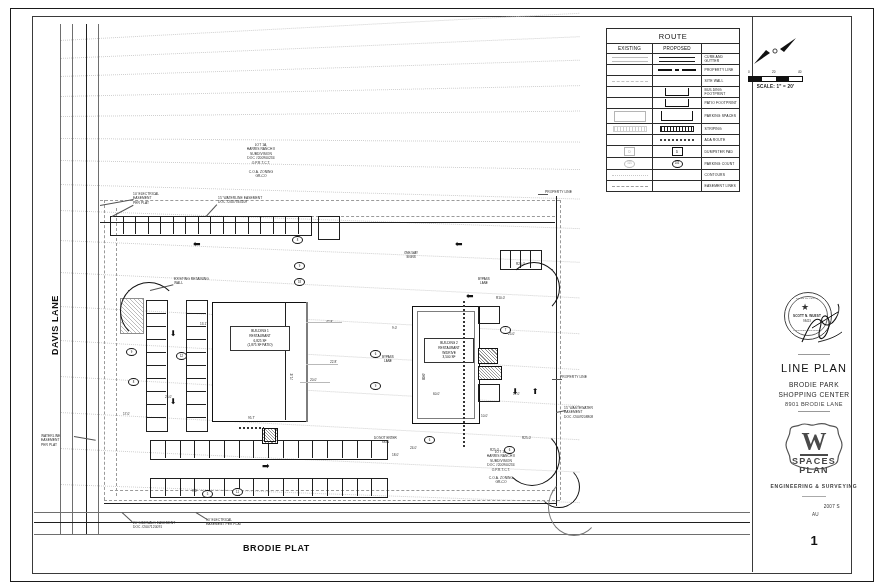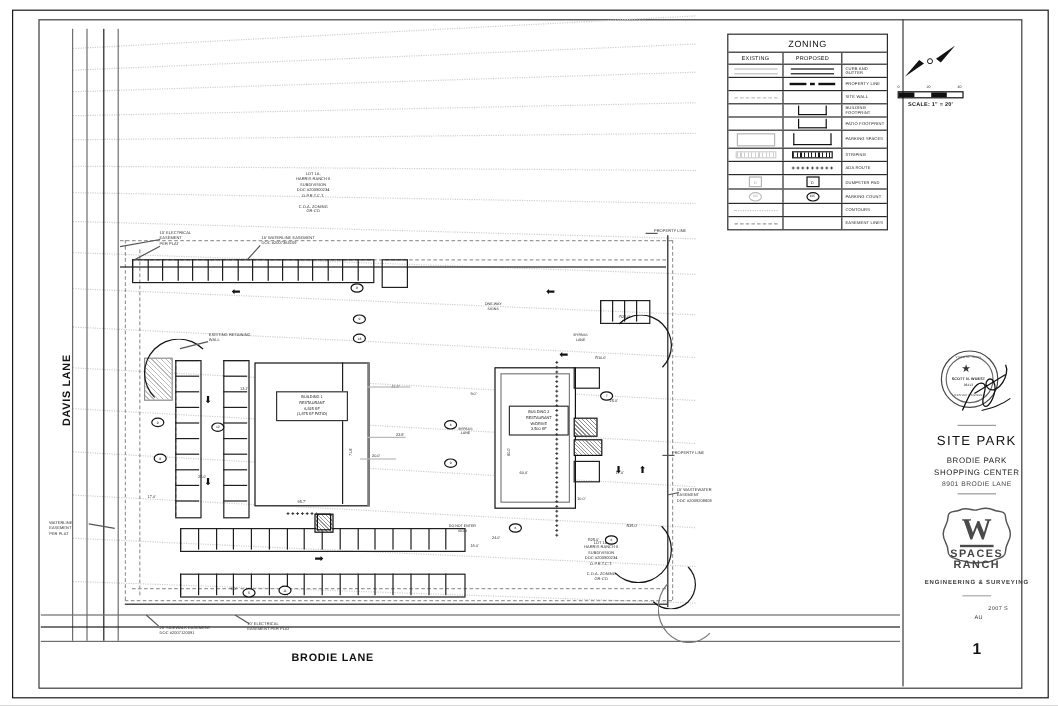--- a/index.html
+++ b/index.html
@@ -153,21 +153,21 @@
 
     <div class="ln v thin" style="left:60px;top:24px;height:510px;"></div>
     <div class="ln v thin" style="left:72px;top:24px;height:510px;"></div>
     <div class="ln v" style="left:86px;top:24px;height:510px;"></div>
     <div class="ln v thin" style="left:98px;top:24px;height:510px;"></div>
     <div class="street-label vert" style="left:50px;top:355px;">DAVIS LANE</div>
 
     <div class="ln h thin" style="left:34px;top:512px;width:716px;"></div>
     <div class="ln h" style="left:34px;top:522px;width:716px;"></div>
     <div class="ln h thin" style="left:34px;top:534px;width:716px;"></div>
-    <div class="street-label" style="left:243px;top:543px;">BRODIE LANE</div>
+    <div class="street-label" style="left:243px;top:543px;">BRODIE PLAT</div>
 
     <div class="dashln" style="left:100px;top:200px;width:460px;"></div>
     <div class="dashlnv" style="left:104px;top:200px;height:300px;"></div>
     <div class="dashln" style="left:104px;top:500px;width:456px;"></div>
     <div class="dashlnv" style="left:560px;top:200px;height:300px;"></div>
     <div class="dashln" style="left:110px;top:216px;width:445px;"></div>
     <div class="dashln" style="left:110px;top:490px;width:445px;"></div>
     <div class="dashlnv" style="left:116px;top:208px;height:288px;"></div>
 
     <div class="ln h" style="left:100px;top:222px;width:455px;"></div>
@@ -454,21 +454,21 @@
       <span>LANE</span>
     </div>
     <div class="sign" style="left:374px;top:437px;">
       <span>DO NOT ENTER</span><br>
       <span>SIGN</span>
     </div>
 
   </div>
 
   <div class="legend">
-    <div class="legend-title">ZONING</div>
+    <div class="legend-title">ROUTE</div>
     <div class="legend-head">
       <div class="lh-ex">EXISTING</div>
       <div class="lh-pr">PROPOSED</div>
       <div class="lh-lb"></div>
     </div>
 
     <div class="legend-row">
       <div class="lr-ex">
           <div class="sw-curb-ex"></div>
         </div>
@@ -615,38 +615,38 @@
       <div class="sig">
         <svg width="58" height="50" viewBox="0 0 58 50">
           <path d="M4,44 C10,30 16,18 22,22 C26,25 18,36 22,40 C26,44 34,28 30,20 C27,14 20,22 26,26 C34,31 44,14 40,6" fill="none" stroke="#111" stroke-width="1.1"></path>
           <path d="M14,30 L40,14" fill="none" stroke="#111" stroke-width="1"></path>
           <path d="M20,44 C28,42 36,40 44,34" fill="none" stroke="#111" stroke-width="0.9"></path>
         </svg>
       </div>
     </div>
 
     <div class="tb-rule"></div>
-    <div class="tb-sheet-title">SITE PARK</div>
+    <div class="tb-sheet-title">LINE PLAN</div>
     <div class="tb-sub">BRODIE PARK</div>
     <div class="tb-sub">SHOPPING CENTER</div>
     <div class="tb-addr">8901 BRODIE LANE</div>
     <div class="tb-rule"></div>
 
     <div class="tb-logo">
       <div class="logo-badge">
         <svg width="64" height="52" viewBox="0 0 64 52">
           <path d="M8,10 C8,4 14,6 18,4 C24,1 28,5 32,4 C36,3 40,1 46,4 C50,6 56,4 56,10
                    C56,16 60,18 60,24 C60,30 56,32 56,38 C56,44 50,44 46,46 C40,49 36,47 32,48
                    C28,49 24,47 18,46 C14,44 8,44 8,38 C8,32 4,30 4,24 C4,18 8,16 8,10 Z" fill="none" stroke="#555" stroke-width="1.2"></path>
         </svg>
       </div>
       <div class="logo-w">W</div>
       <div class="logo-bar"></div>
       <div class="logo-n1">SPACES</div>
-      <div class="logo-n2">RANCH</div>
+      <div class="logo-n2">PLAN</div>
     </div>
 
     <div class="tb-disc">ENGINEERING &amp; SURVEYING</div>
     <div class="tb-rule2"></div>
     <div class="tb-job">
       <span class="r">2007 S</span>
       <span class="l" style="padding-left:56px">AU</span>
     </div>
   </div>
 

